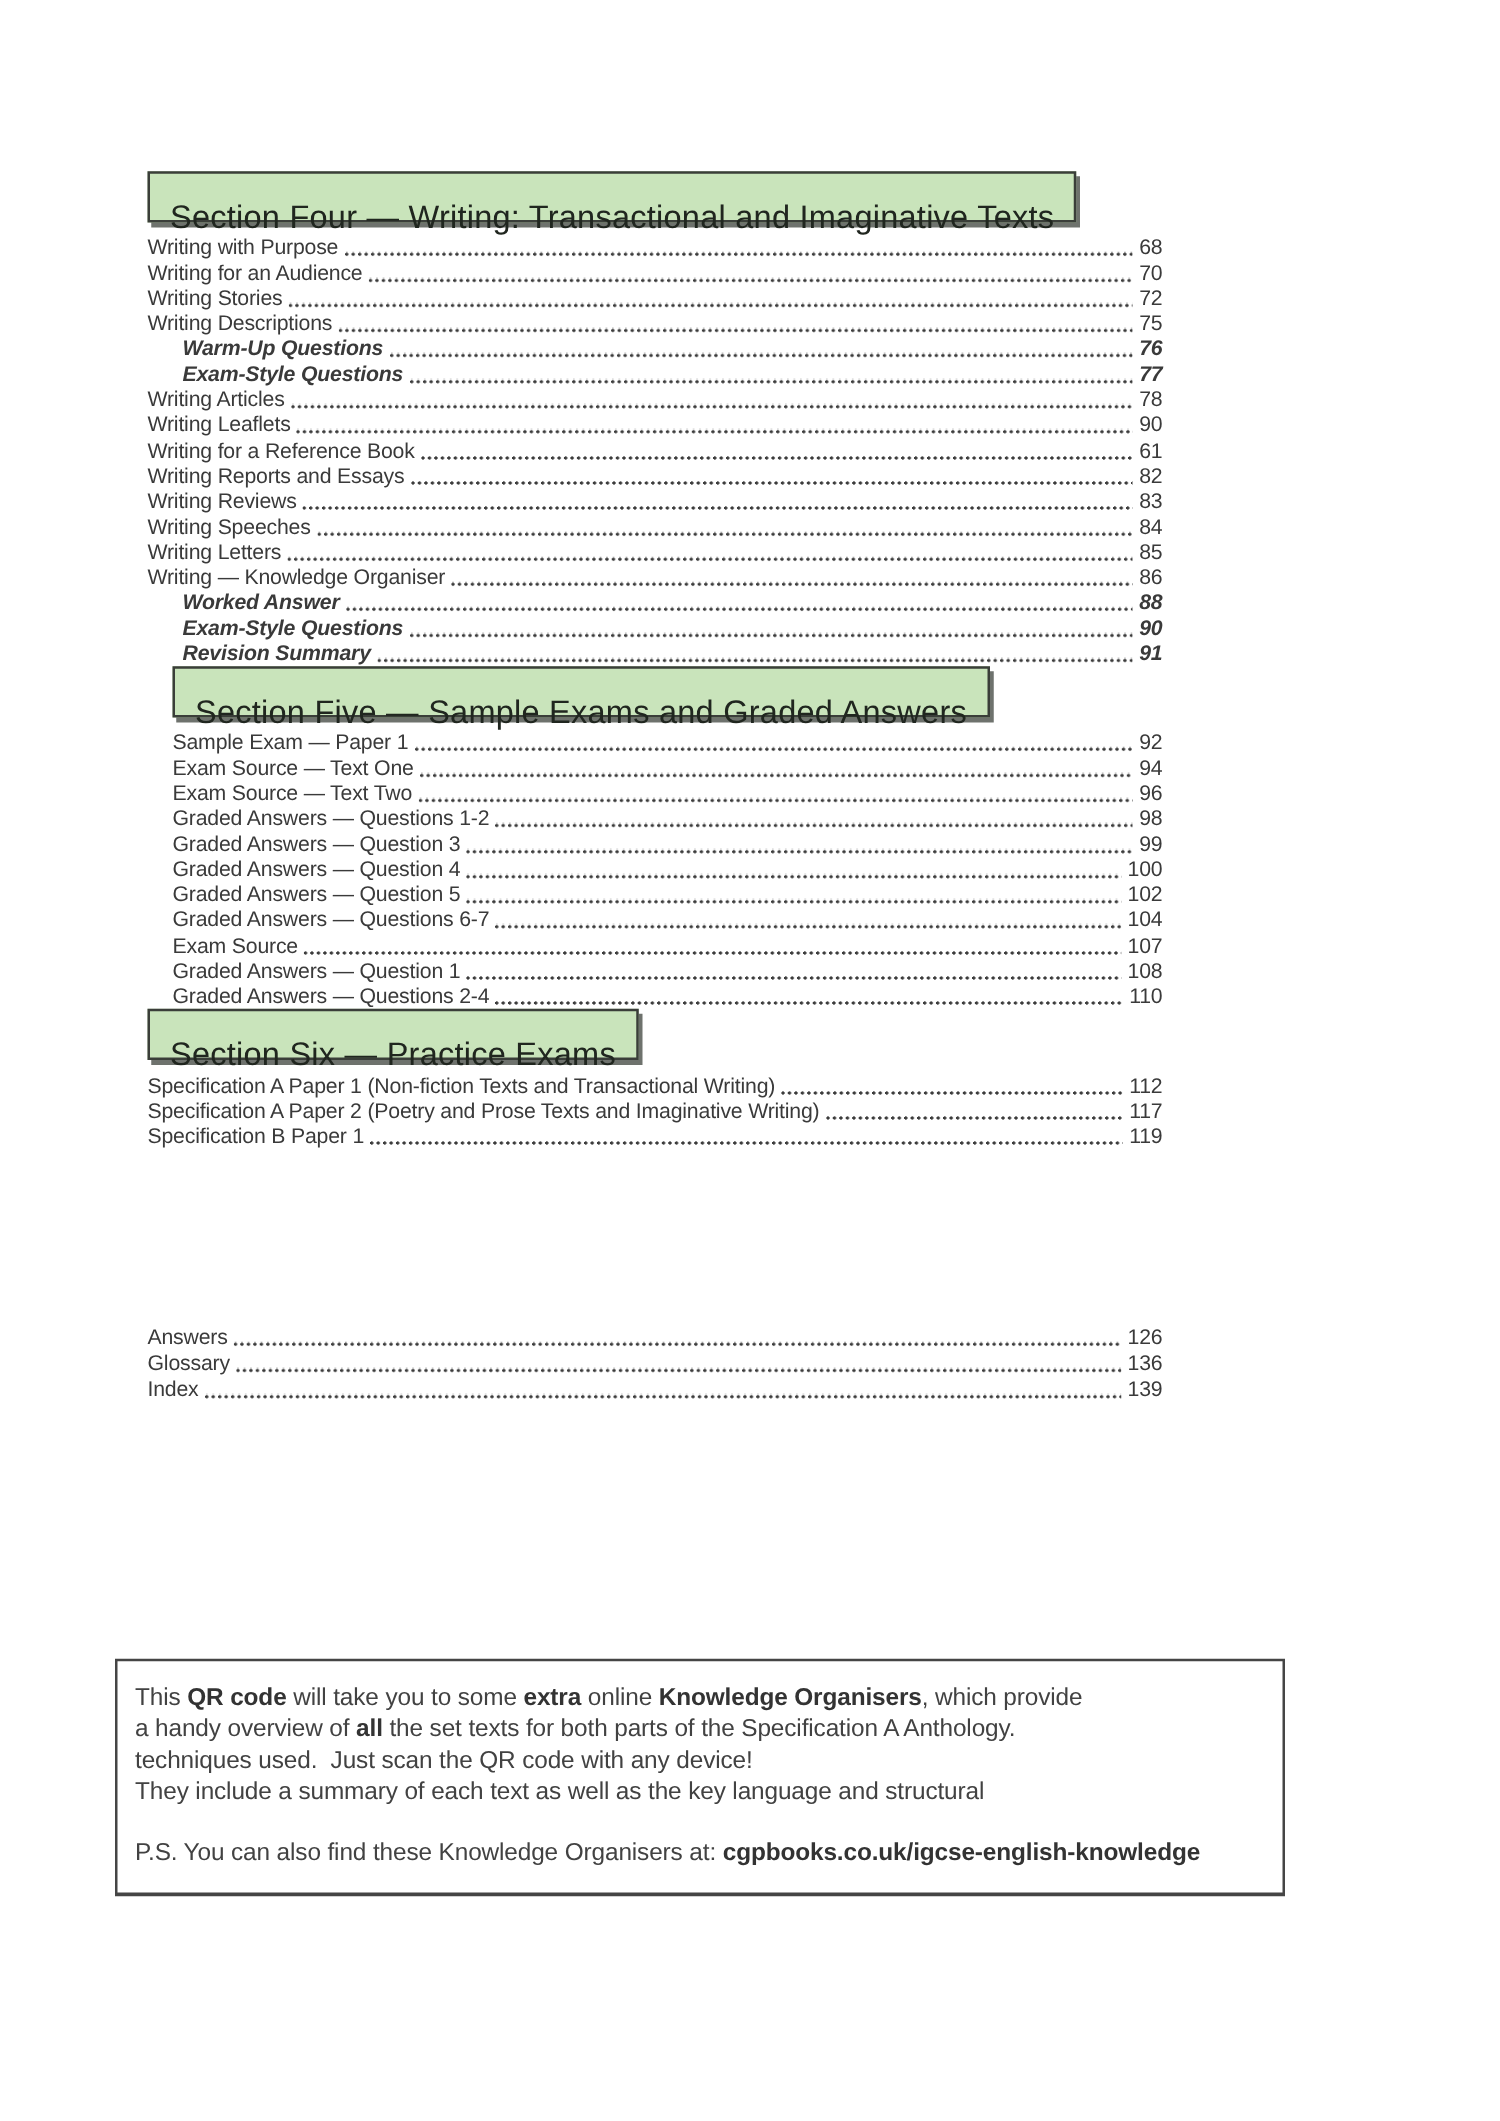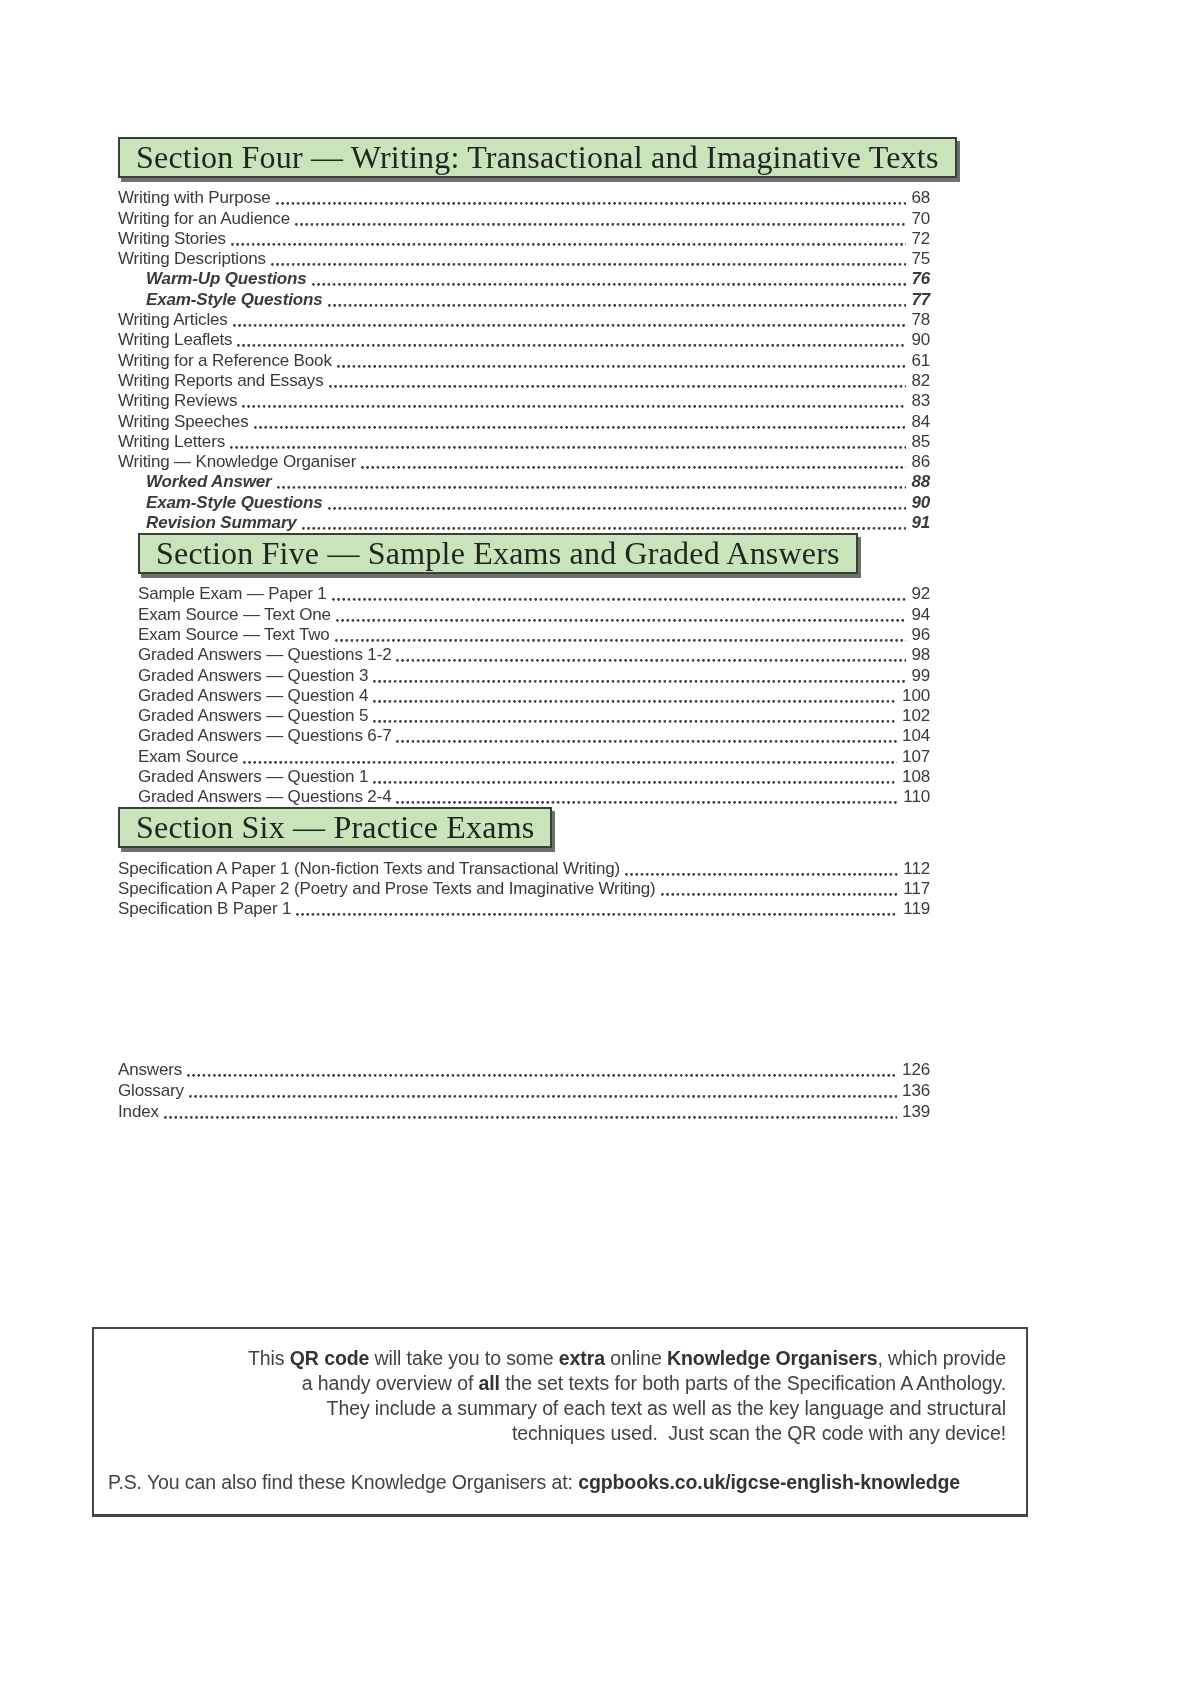--- a/index.html
+++ b/index.html
@@ -9,23 +9,23 @@
     --header-bg:#c9e4bb; --header-border:#3a3e39; --header-shadow:#6e726d;
     --ink:#3a3a3a;
   }
   .toc-col { position:absolute; left:118px; top:137px; width:812px; }
 
   .section-header {
     display:inline-block; box-sizing:border-box;
     background:var(--header-bg);
     border:2px solid var(--header-border);
     box-shadow:3px 4px 0 var(--header-shadow);
-    height:41px; line-height:37px; padding:0 16px;
-    font-size:32px; color:#20261f; letter-spacing:0.2px;
-    margin-bottom:10px; white-space:nowrap;font-family:Liberation Serif, serif;
+    height:41px; line-height:37px; padding:16px 16px;
+    font-size:26px; color:#20261f; letter-spacing:0.2px;
+    margin-bottom:10px; white-space:nowrap;
   }
   .sec-list { margin:0; padding:0; list-style:none; }
   .toc-section { display:block; }
   .toc-section + .toc-section { margin-top:0; }
   .gap5 { margin-top:60px;margin-left:20px; }
   .gap6 { margin-top:59px; }
 
   .row {
     display:flex; align-items:flex-end; height:20.3px;
     font-size:17px; color:var(--ink); letter-spacing:-0.15px;
@@ -41,21 +41,21 @@
 
   .extras { margin-top:140px; }
   .extras .row { height:21px; }
 
   .note-box {
     position:absolute; left:92px; top:1327px; width:936px; height:190px;
     box-sizing:border-box; border:2px solid #454545; border-bottom-width:3px;
     padding:17px 20px 0 14px;
     font-size:19.5px; line-height:25px; color:#424242; letter-spacing:-0.1px;
   }
-  .note-line { white-space:pre-wrap;text-align:right; }
+  .note-line { white-space:pre-wrap; }
   .note-ps { margin-top:24px; white-space:pre-wrap; }
   b { font-weight:bold; color:#333; }
 </style>
 </head>
 <body>
 
 <div class="page" style="--header-bg: #c9e4bb; --header-border: #3a3e39; --header-shadow: #6e726d; --ink: #3a3a3a;">
   <div class="toc-col">
     <div>
   <section class="toc-section">
@@ -286,18 +286,18 @@
     <span class="pagenum">139</span>
   </li>
 </ul>
     </div>
   </div>
 
   <div class="note-box">
     <div>
         <div class="note-line"><span>This </span><b>QR code</b><span> will take you to some </span><b>extra</b><span> online </span><b>Knowledge Organisers</b><span>, which provide</span></div>
         <div class="note-line"><span>a handy overview of </span><b>all</b><span> the set texts for both parts of the Specification A Anthology.</span></div>
+        <div class="note-line"><span>techniques used.  Just scan the QR code with any device!</span></div>
         <div class="note-line"><span>They include a summary of each text as well as the key language and structural</span></div>
-        <div class="note-line"><span>techniques used.  Just scan the QR code with any device!</span></div>
       </div>
     <div class="note-ps"><span>P.S. You can also find these Knowledge Organisers at: </span><b>cgpbooks.co.uk/igcse-english-knowledge</b></div>
   </div>
 </div>
 
 </body></html>

